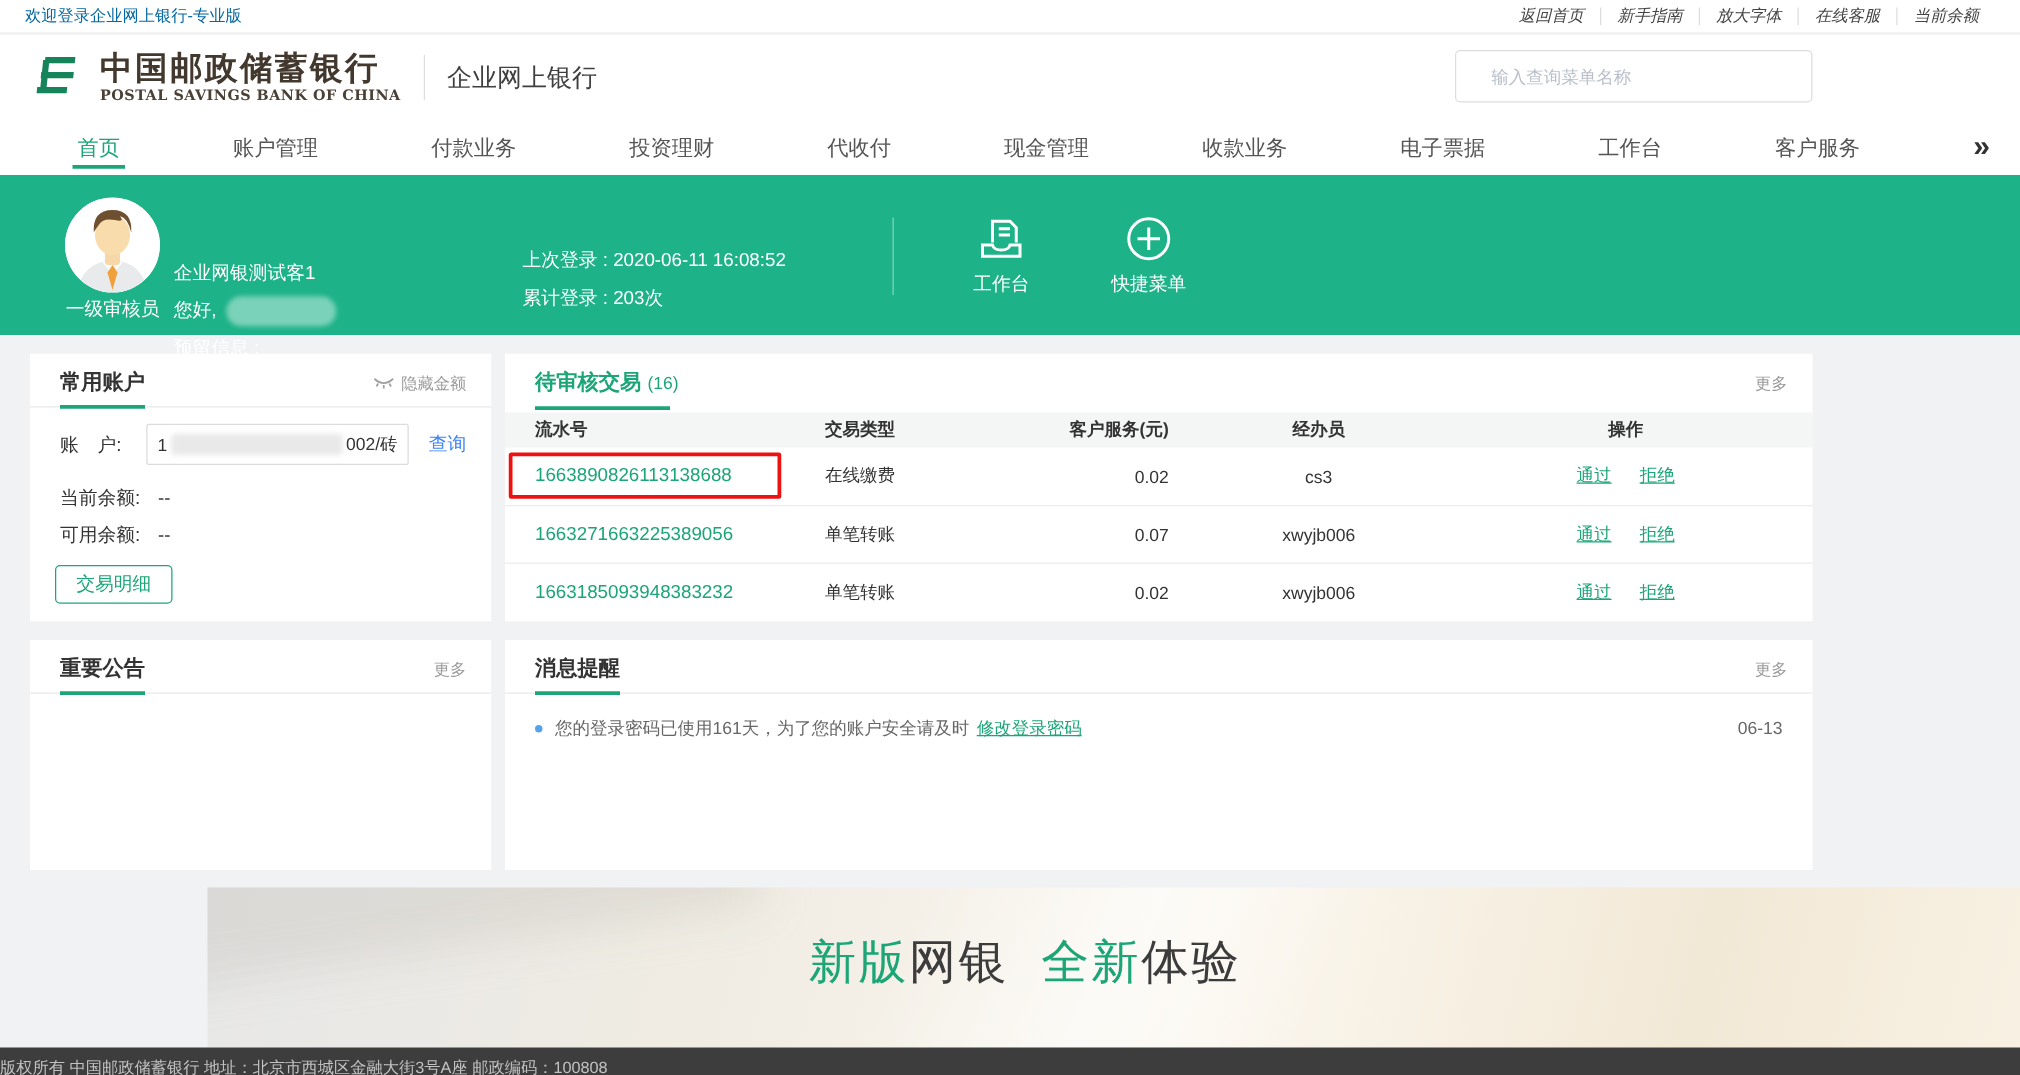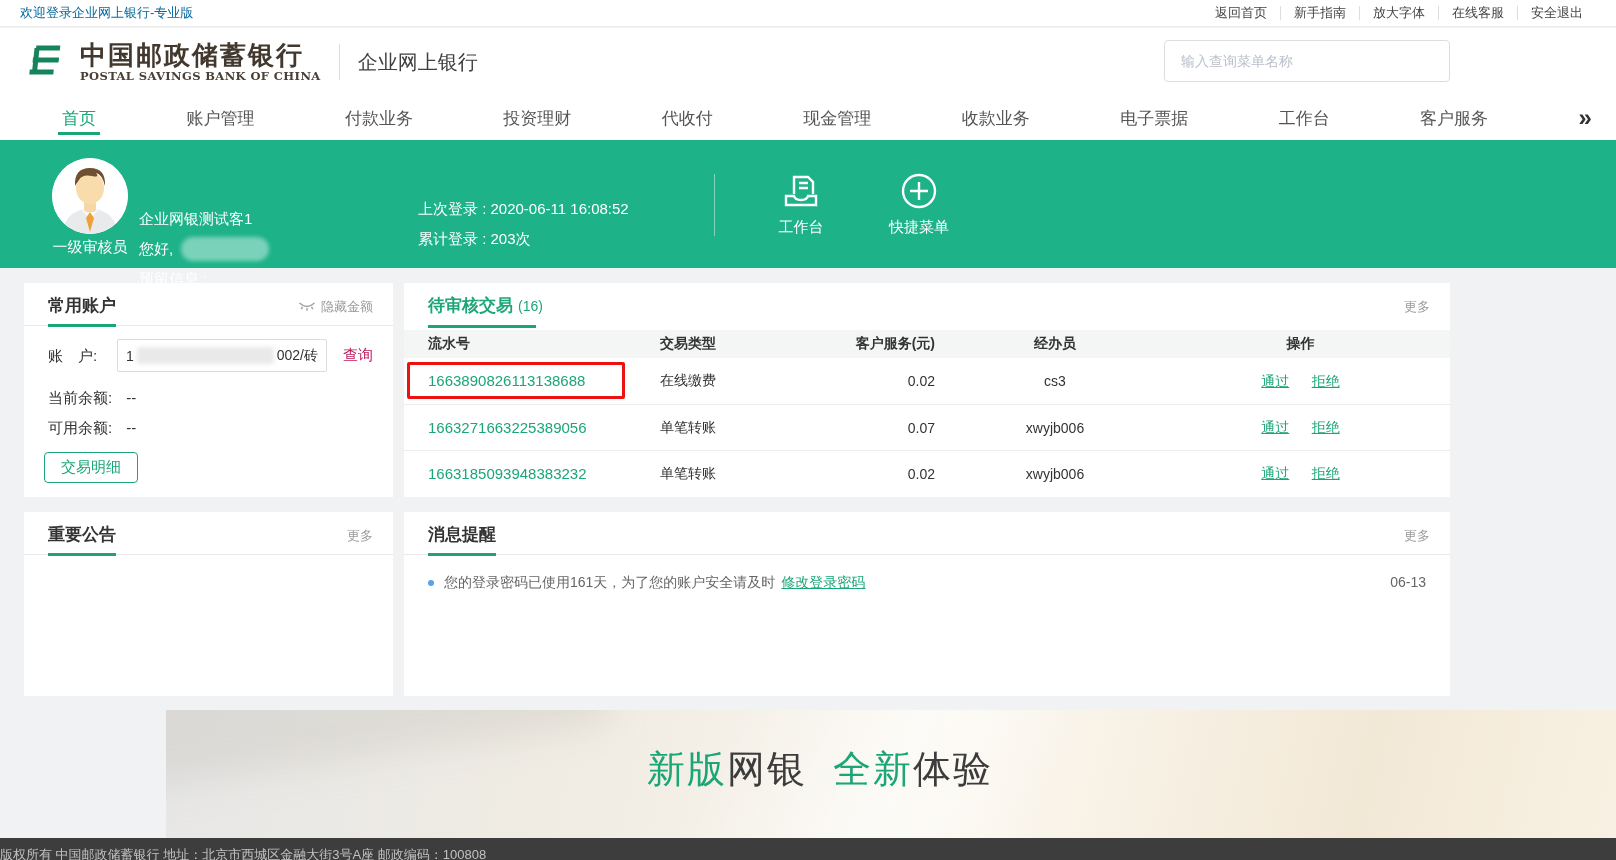--- a/index.html
+++ b/index.html
@@ -5,36 +5,36 @@
   * { margin:0; padding:0; box-sizing:border-box; }
   html,body { width:1616px; height:860px; overflow:hidden; }
   body { font-family:"Liberation Sans","DejaVu Sans",sans-serif; background:#f1f2f4; position:relative; }
   a { text-decoration:none; cursor:pointer; }
 
   
   .topbar { position:absolute; top:0; left:0; right:0; height:27px; background:#fff;
             border-bottom:1px solid #ececec; display:flex; align-items:center;
             justify-content:space-between; padding:0 20px; }
   .topbar .welcome { font-size:13px; color:#0369a1; }
-  .top-links { display:flex; align-items:flex-start; }
+  .top-links { display:flex; align-items:flex-start;font-style:italic; }
   .top-links a { font-size:13px; color:#444; padding:0 13px; border-left:1px solid #ddd; line-height:14px; }
   .top-links a:first-child { border-left:none; }
 
   
   .header { position:absolute; top:28px; left:0; right:0; height:68px; background:#fff; }
   .logo { position:absolute; left:24px; top:11px; display:flex; align-items:center; }
   .logo-mark { margin-right:10px; }
   .logo-cn { font-family:"DejaVu Serif","Liberation Serif",serif; font-weight:bold; font-size:26px;
              color:#42382e; letter-spacing:2px; line-height:28px; }
   .logo-en { font-family:"DejaVu Serif","Liberation Serif",serif; font-weight:bold; font-size:11.5px;
              color:#4a4036; letter-spacing:0.4px; }
   .logo-divider { width:1px; height:36px; background:#ddd; margin:0 18px; }
   .product-name { font-size:20px; color:#3f3f3f; }
   .menu-search { position:absolute; right:166px; top:12px; width:286px; height:42px;
-                 border:1px solid #ddd; border-radius:4px; padding:0 16px; font-size:14px;
+                 border:1px solid #ddd; border-radius:4px; padding:0 28px; font-size:14px;
                  color:#333; outline:none; font-family:inherit; }
   .menu-search::placeholder { color:#b9bfc9; }
 
   
   .nav { position:absolute; top:96px; left:0; right:0; height:44px; background:#fff;
          display:flex; align-items:stretch; justify-content:space-between; padding:0 24px 0 62px; }
   .nav-item { display:flex; align-items:center; font-size:17px; color:#555; position:relative; }
   .nav-item.active { color:#1ca677; }
   .nav-item.active::after { content:''; position:absolute; left:-4px; right:-4px; bottom:5px;
                             height:3px; background:#1ca677; }
@@ -76,21 +76,21 @@
 
   
   .hide-amount { position:absolute; right:20px; top:15px; font-size:13px; color:#9a9a9a;
                  display:flex; align-items:center; cursor:pointer; }
   .hide-amount svg { margin-right:5px; }
   .acct-label { position:absolute; left:24px; top:64px; font-size:15px; color:#333; }
   .acct-select { position:absolute; left:93px; top:56px; width:210px; height:33px; background:#fff;
                  border:1px solid #dcdcdc; border-radius:2px; display:flex; align-items:center;
                  padding:0 8px; overflow:hidden; font-size:14px; color:#333; cursor:pointer; }
   .blur-acct { flex:1; height:17px; margin:0 3px; border-radius:3px; background:#e9e9e9; filter:blur(2px); }
-  .query-link { position:absolute; right:20px; top:63px; font-size:15px; color:#be185d; }
+  .query-link { position:absolute; right:20px; top:63px; font-size:15px; color:#3b82f6; }
   .bal-row { position:absolute; left:24px; font-size:15px; color:#333; }
   .bal-row .v { margin-left:10px; }
   #bal-current { top:106px; }
   #bal-avail { top:136px; }
   .detail-btn { position:absolute; left:20px; top:169px; width:94px; height:31px; background:#fff;
                 border:1px solid #1ca677; border-radius:4px; color:#1ca677; font-size:15px;
                 font-family:inherit; cursor:pointer; }
 
   
   .tbl-head { position:absolute; left:0; right:0; top:47px; height:28px; background:#f3f6f5;
@@ -135,21 +135,21 @@
 </head>
 <body>
 
 <div class="topbar">
   <span class="welcome">欢迎登录企业网上银行-专业版</span>
   <div class="top-links">
     <a>返回首页</a>
     <a>新手指南</a>
     <a>放大字体</a>
     <a>在线客服</a>
-    <a>安全退出</a>
+    <a>当前余额</a>
   </div>
 </div>
 
 <div class="header">
   <div class="logo">
     <svg class="logo-mark" width="46" height="46" viewBox="0 0 46 46">
       <g stroke="#15845a" stroke-width="5" fill="none" transform="skewX(-6)">
         <path d="M13 9 h24"></path>
         <path d="M11 21 h26"></path>
         <path d="M9 33 h24"></path>

